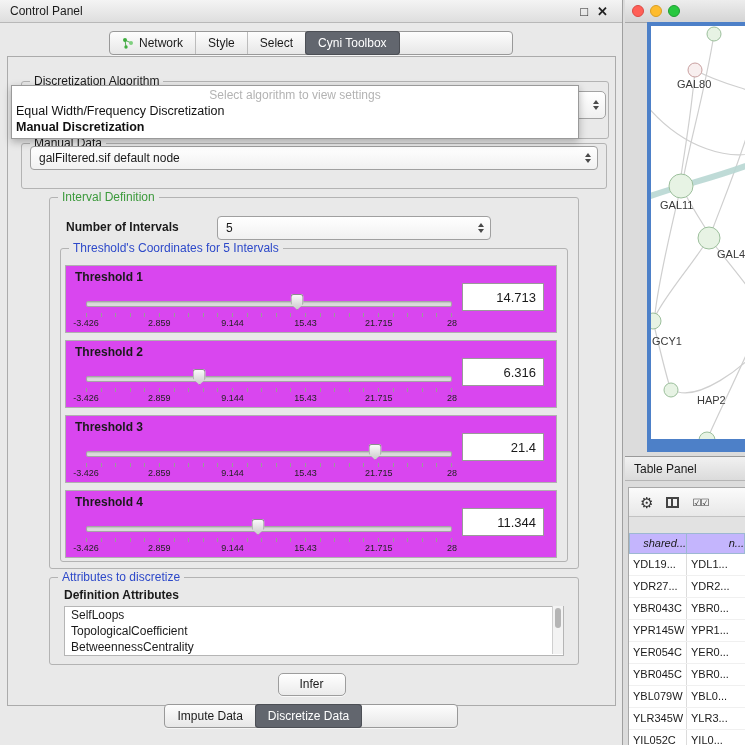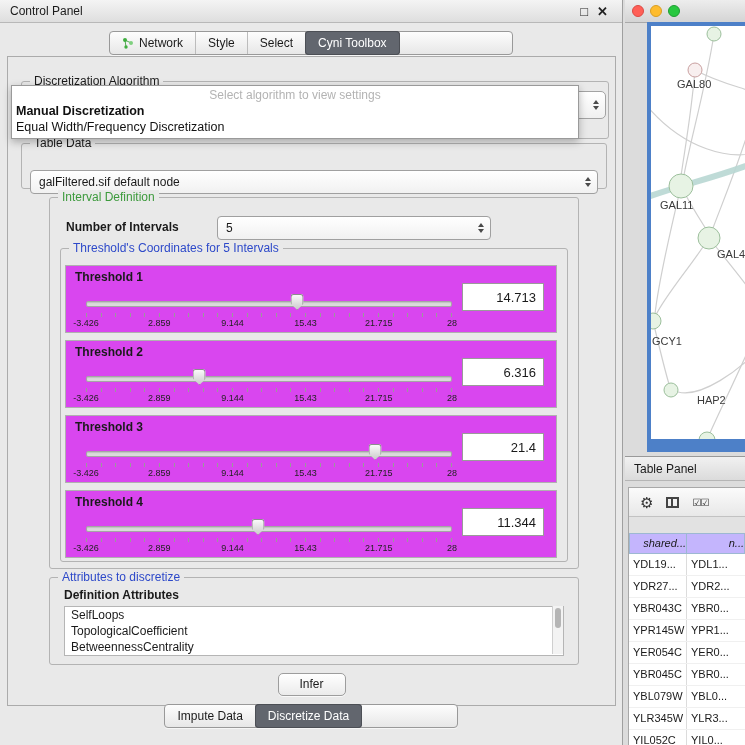--- a/index.html
+++ b/index.html
@@ -31,21 +31,21 @@
   .dd-option{height:16px;line-height:16px;padding-left:4px;font-size:12.5px;color:#111;}
   .dd-option.bold{font-weight:bold;}
   
   .tabledata-group{left:13px;top:86px;width:584px;height:44px;}
   .combo{position:relative;border:1px solid #a0a0a0;border-radius:4px;background:linear-gradient(#ffffff,#f1f1f1);display:flex;align-items:center;font-size:12px;}
   .combo .combo-text{padding-left:8px;flex:1;white-space:nowrap;overflow:hidden;}
   .stepper{display:flex;flex-direction:column;align-items:center;justify-content:center;gap:2px;width:18px;height:100%;}
   .stepper i{display:block;width:0;height:0;border-left:3px solid transparent;border-right:3px solid transparent;}
   .stepper .up{border-bottom:4px solid #4a4a4a;}
   .stepper .down{border-top:4px solid #4a4a4a;}
-  .td-combo{position:absolute;left:8px;top:26px;width:566px;height:22px;}
+  .td-combo{position:absolute;left:8px;top:2px;width:566px;height:22px;}
   
   .interval-group{left:41px;top:140px;width:528px;height:370px;}
   .noi-label{position:absolute;left:16px;top:22px;font-weight:bold;font-size:12px;}
   .noi-combo{position:absolute;left:167px;top:18px;width:272px;height:22px;}
   .thr-group{position:absolute;left:10px;top:50px;width:506px;height:312px;border:1px solid #b3b3b3;border-radius:3px;}
   .thr{position:absolute;left:4px;width:490px;height:66px;border:1px solid #b0b0b0;background:#d946ef;}
   .thr-label{position:absolute;left:9px;top:4px;font-weight:bold;font-size:12px;}
   .slider{position:absolute;left:20px;top:26px;width:366px;height:36px;}
   .track{position:absolute;left:0;right:0;top:9px;height:4px;background:#dadada;border:1px solid #a5a5a5;border-radius:2px;box-shadow:inset 0 1px 1px rgba(0,0,0,.12);}
   .thumb{position:absolute;top:2px;width:13px;height:16px;transform:translateX(-50%);
@@ -144,26 +144,26 @@
       <div class="algo-combo">
         <span class="stepper">
             <i class="up"></i>
             <i class="down"></i>
           </span>
       </div>
     </div>
 
     <div class="dropdown-overlay">
       <div class="dd-placeholder">Select algorithm to view settings</div>
+      <div class="dd-option">Equal Width/Frequency Discretization</div>
       <div class="dd-option bold">Manual Discretization</div>
-      <div class="dd-option">Equal Width/Frequency Discretization</div>
     </div>
 
     <div class="group tabledata-group">
-      <span class="group-title">Table Data</span>
+      <span class="group-title">Manual Data</span>
       <div class="combo td-combo">
         <span class="combo-text">galFiltered.sif default node</span>
         <span class="stepper">
             <i class="up"></i>
             <i class="down"></i>
           </span>
       </div>
     </div>
 
     <div class="group interval-group">

